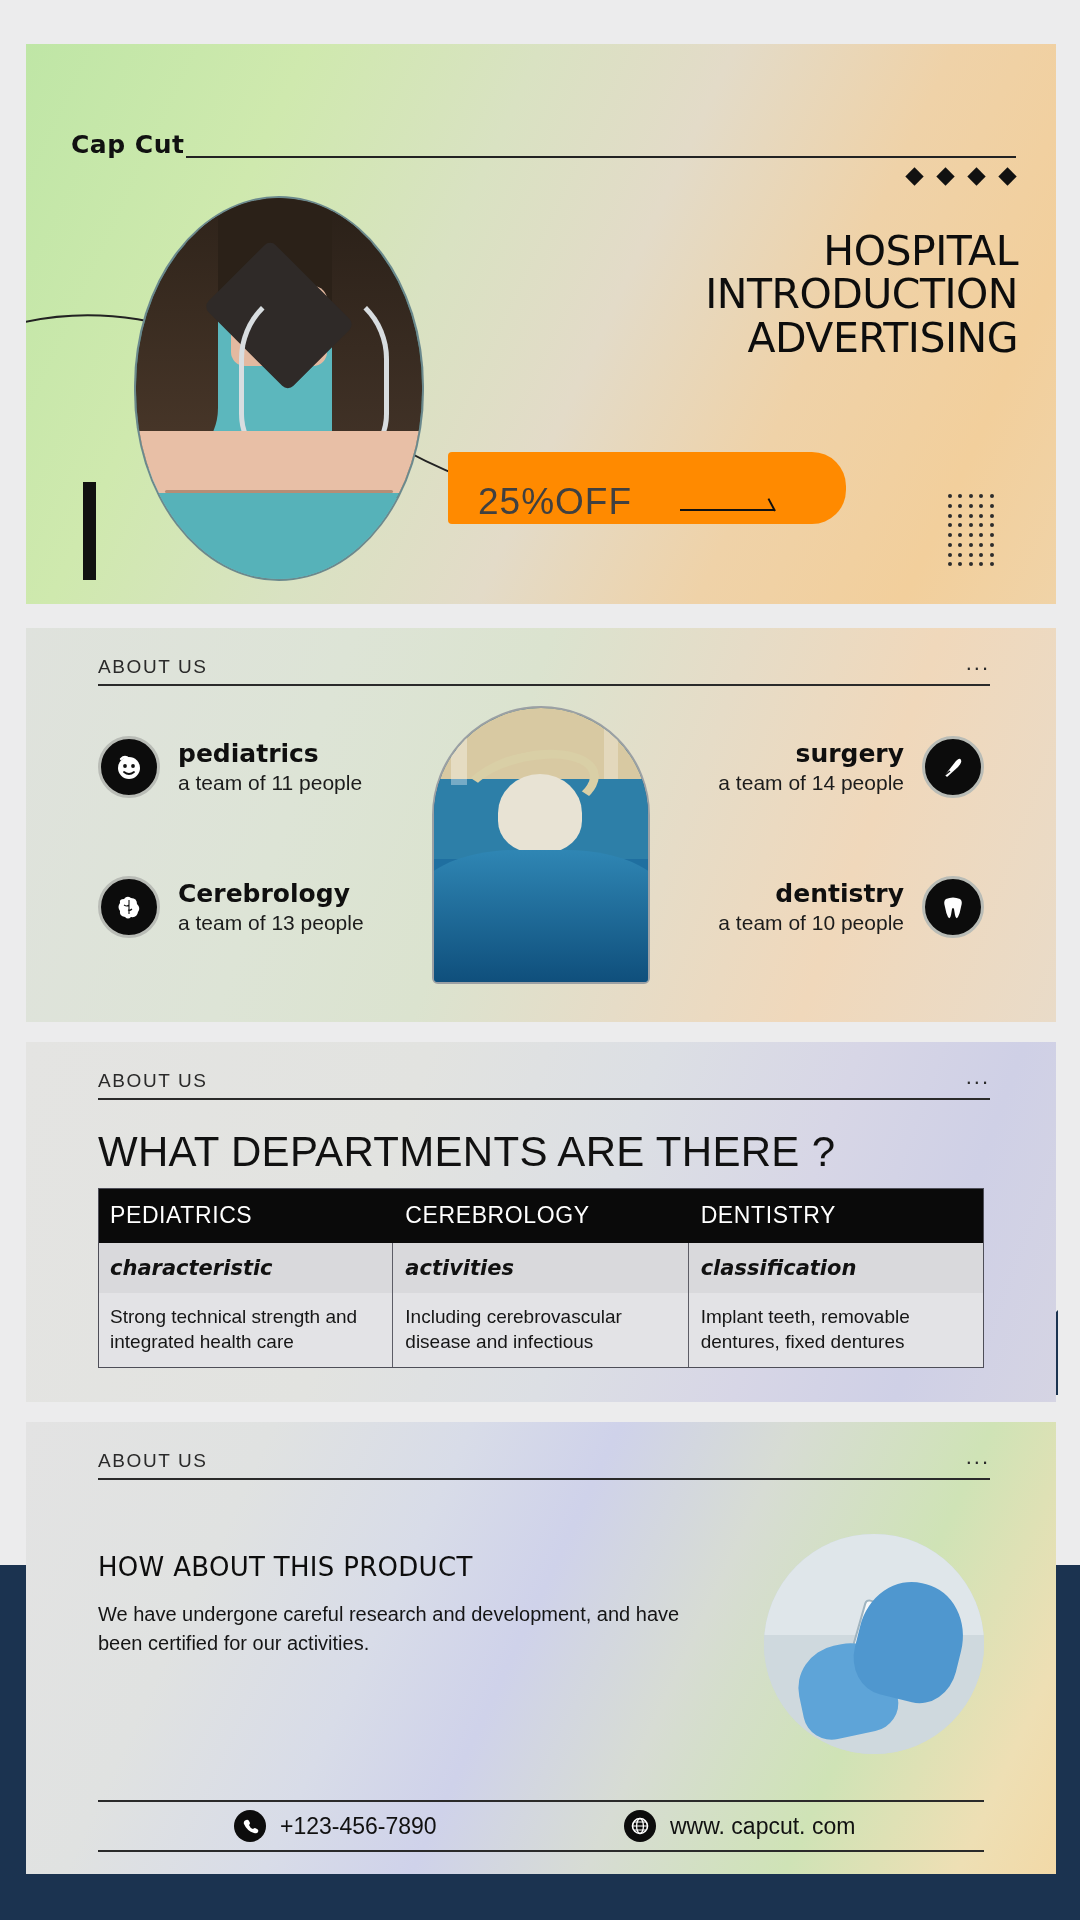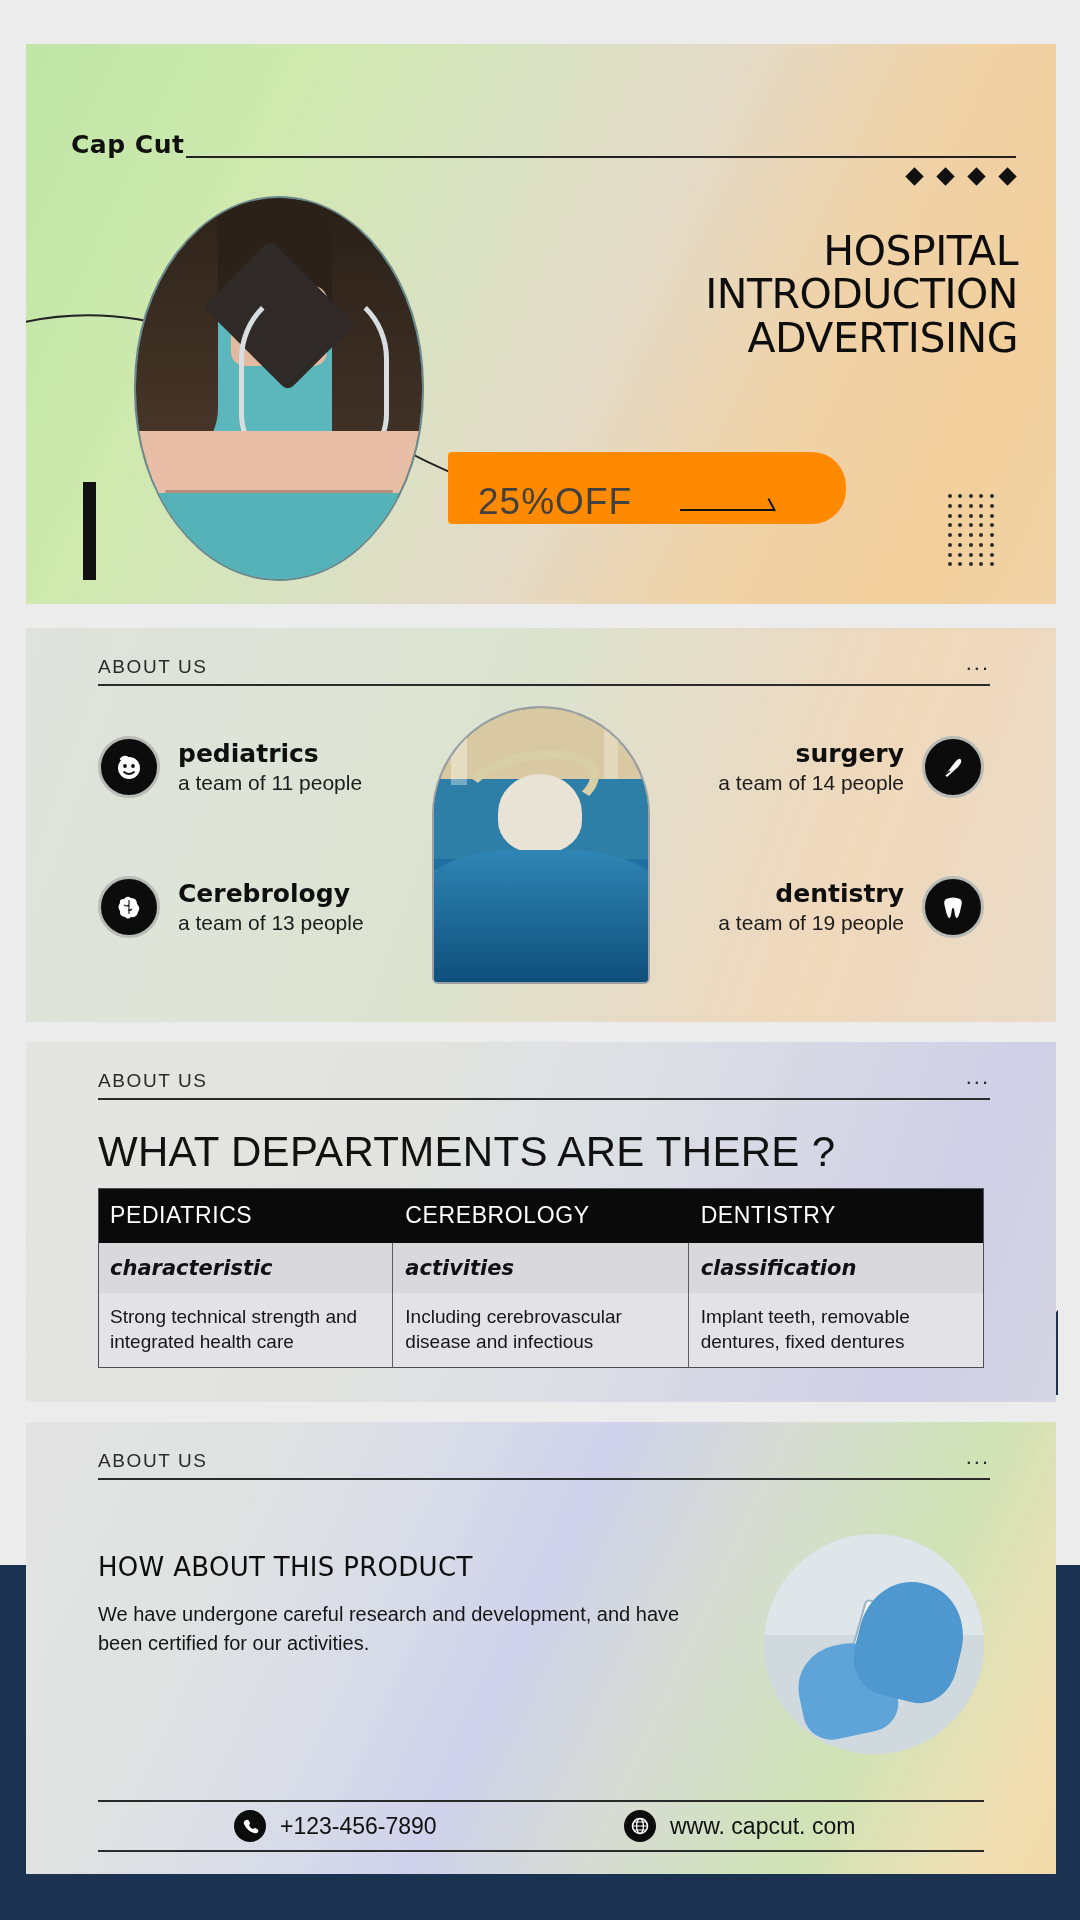--- a/index.html
+++ b/index.html
@@ -507,21 +507,21 @@
     </div>
 
     <div class="dept r2">
       <div class="badge">
         <svg width="34" height="34" viewBox="0 0 34 34">
           <path d="M10 9 q7 -3 14 0 q3 2 1 8 q-1 6 -3 10 q-2 3 -3 -2 l-1 -6 q-1 -2 -2 0 l-1 6 q-1 5 -3 2 q-2 -4 -3 -10 q-2 -6 1 -8z" fill="#fff"></path>
         </svg>
       </div>
       <div class="txt">
         <div class="nm">dentistry</div>
-        <div class="sub">a team of 19 people</div>
+        <div class="sub">a team of 10 people</div>
       </div>
     </div>
   </section>
 
   <section class="card depts">
     <div class="sec-head">ABOUT US</div>
     <div class="sec-rule"></div>
     <div class="sec-dots">...</div>
 
     <h2>WHAT DEPARTMENTS ARE THERE ?</h2>

